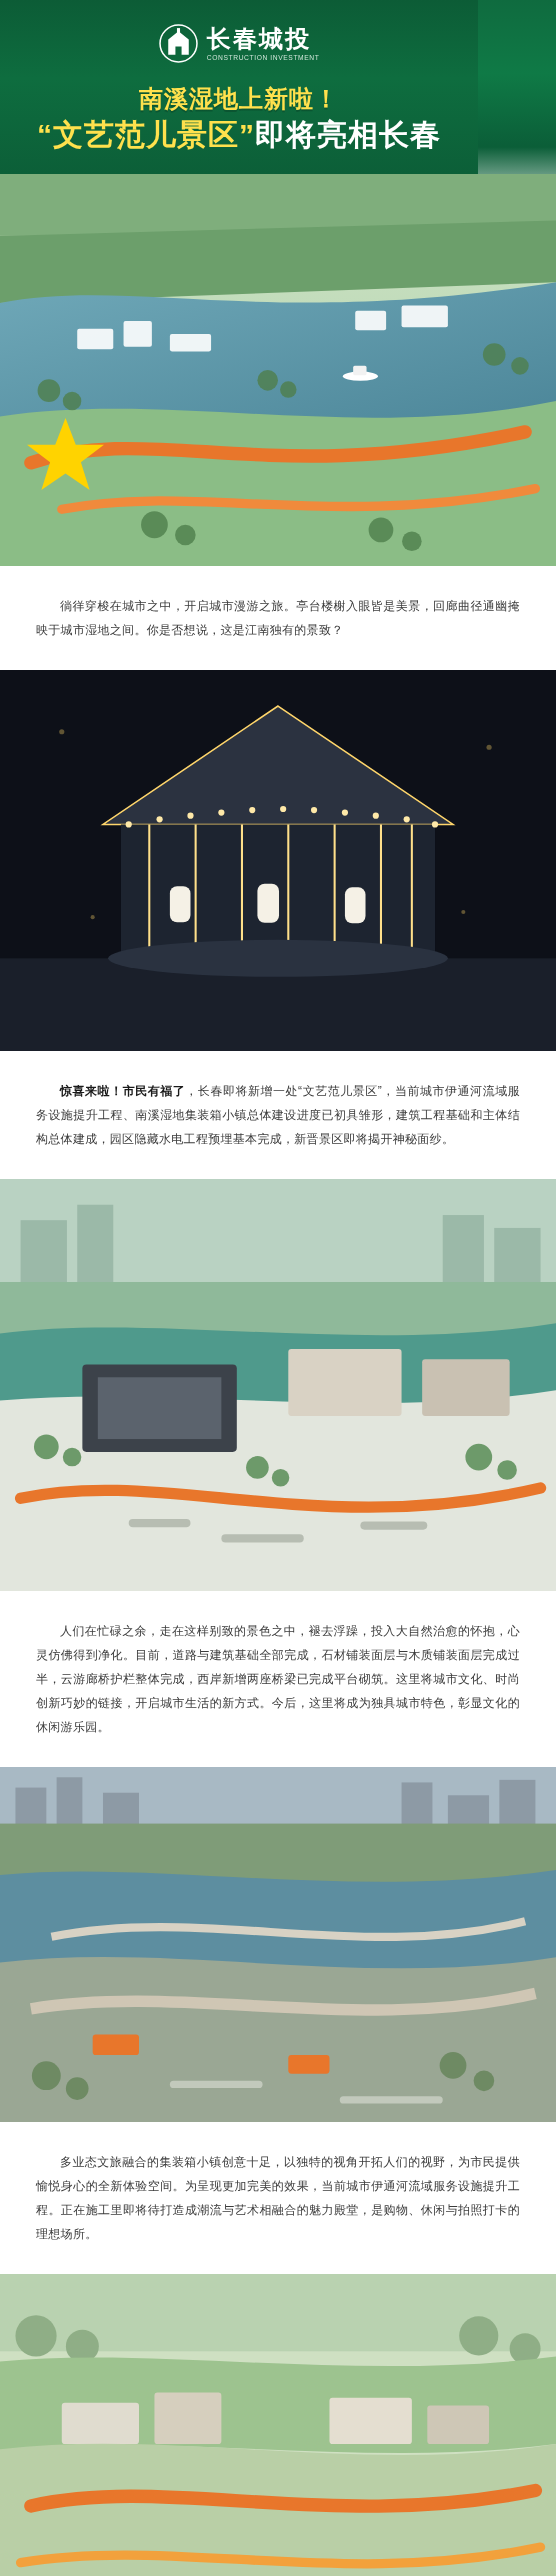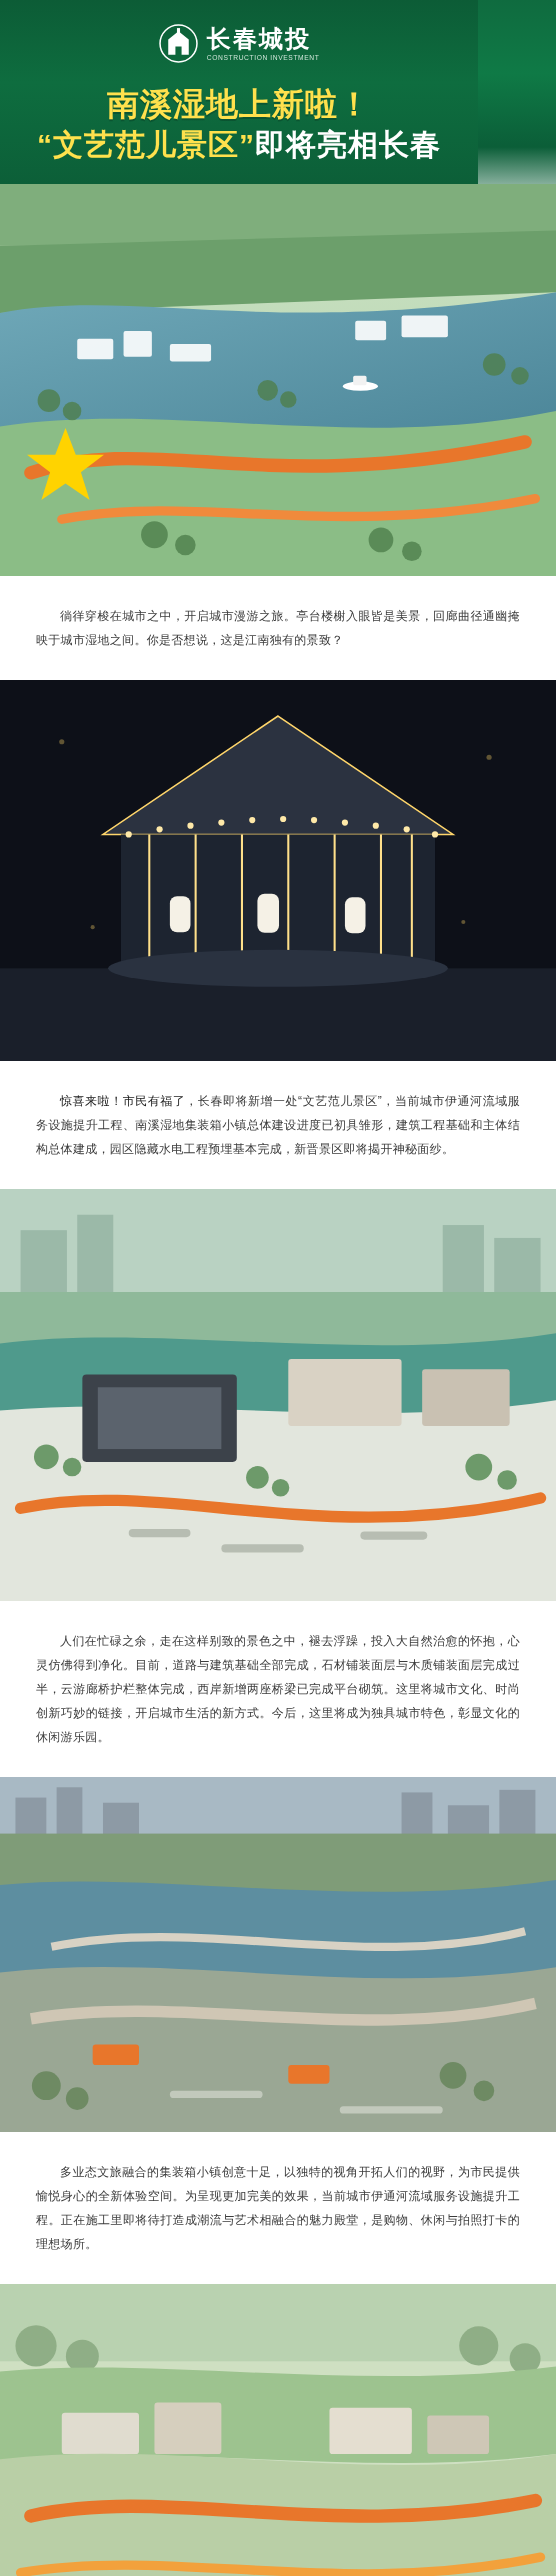--- a/index.html
+++ b/index.html
@@ -47,21 +47,21 @@
   }
   .logo-en {
     font-size: 6.7px;
     letter-spacing: 0.6px;
     color: #cfe6d9;
     margin-top: 3.1px;
   }
 
   .title-block { padding: 0 20.6px 15.5px 20.6px; }
   .title-line1 {
-    font-size: 32px;
+    font-size: 24px;
     font-weight: bold;
     color: #ffe14d;
     letter-spacing: 1px;
     line-height: 1.25;
     text-shadow: 0 1.5px 0 rgba(0,0,0,.18);
   }
   .title-line2 {
     font-size: 30px;
     font-weight: bold;
     color: #ffffff;
@@ -85,21 +85,21 @@
   
   .para {
     padding: 28px 36px 28px 36px;
     font-size: 12px;
     line-height: 2.0;
     color: #3b3b3b;
     text-align: justify;
     text-indent: 2em;
     letter-spacing: 0.3px;
   }
-  .para b.em { color: #1a1a1a; font-weight: normal; }
+  .para b.em { color: #1a1a1a; font-weight: bold; }
 
   
   .star {
     position: absolute;
     left: 27px; top: 242px;
     width: 77px; height: 77px;
   }
 </style>
 </head>
 <body>

